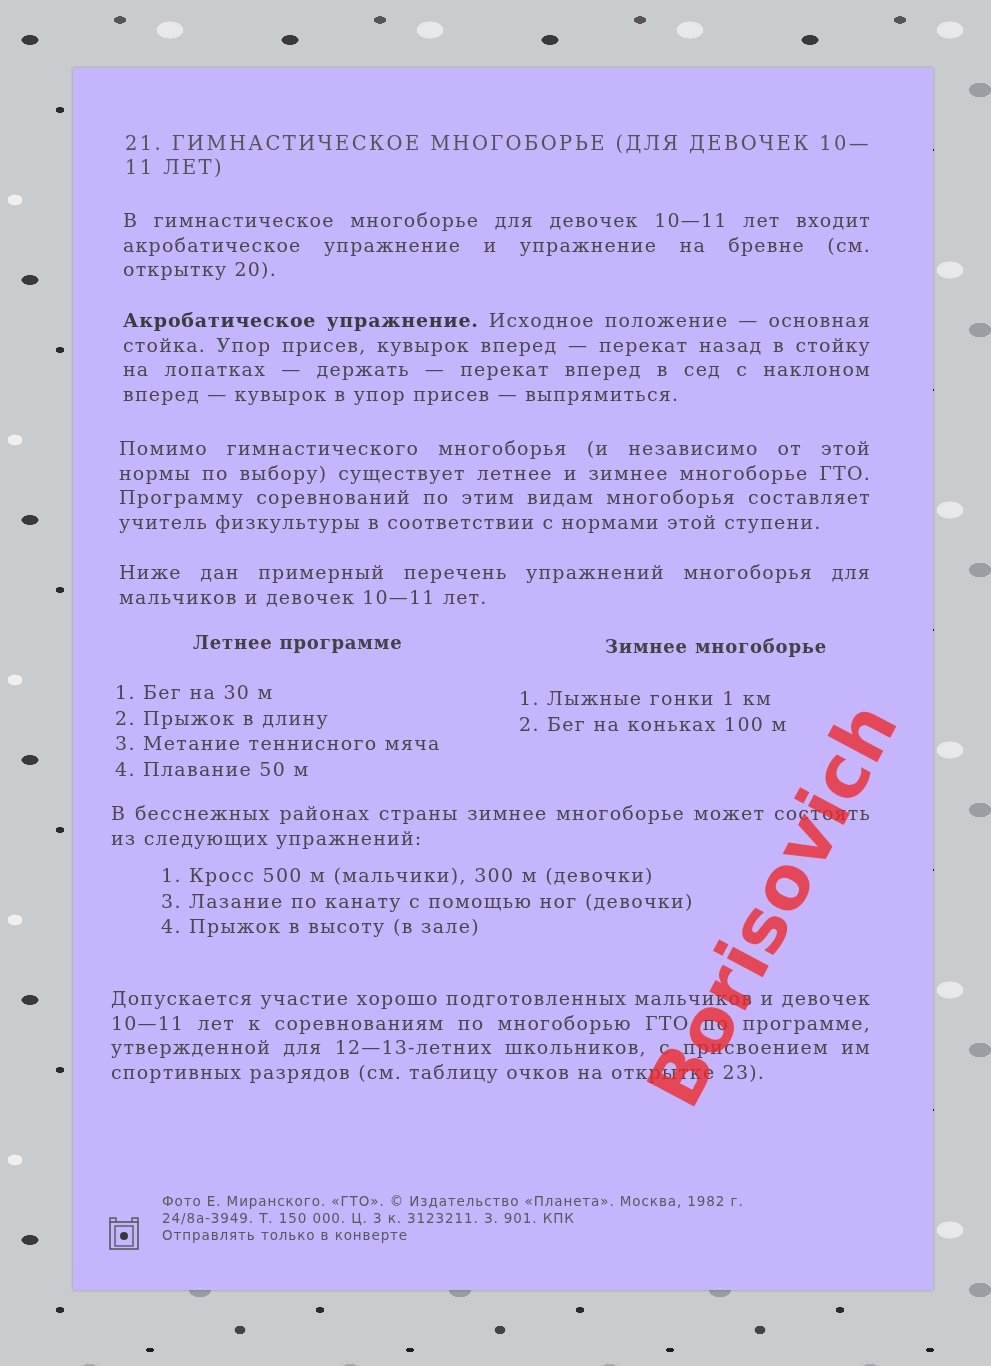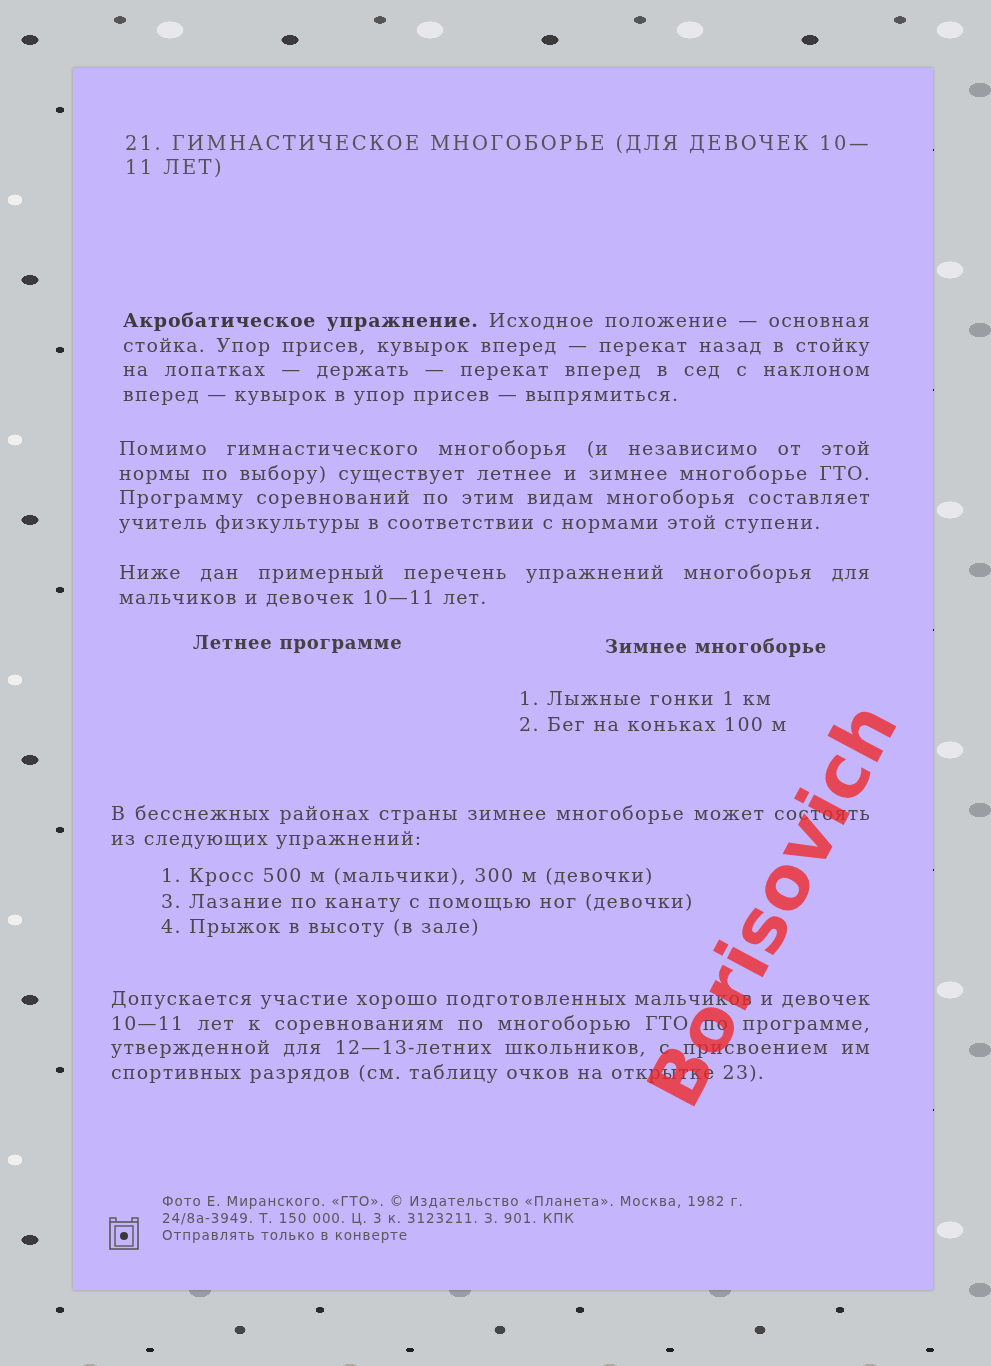--- a/index.html
+++ b/index.html
@@ -53,30 +53,37 @@
       color: rgba(240, 40, 40, 0.78); letter-spacing: 1px; white-space: nowrap;
       pointer-events: none;
     }
   </style>
 </head>
 <body>
 
 <div class="card">
   <div class="txt title">21. ГИМНАСТИЧЕСКОЕ МНОГОБОРЬЕ (ДЛЯ ДЕВОЧЕК 10—11 ЛЕТ)</div>
 
+  <div class="txt justify p1">В гимнастическое многоборье для девочек 10—11 лет входит акробатическое упражнение и упражнение на бревне (см. открытку 20).</div>
 
   <div class="txt justify p3">Помимо гимнастического многоборья (и независимо от этой нормы по выбору) существует летнее и зимнее многоборье ГТО. Программу соревнований по этим видам многоборья составляет учитель физкультуры в соответствии с нормами этой ступени.</div>
 
   <div class="txt justify p2"><b>Акробатическое упражнение.</b><span> Исходное положение — основная стойка. Упор присев, кувырок вперед — перекат назад в стойку на лопатках — держать — перекат вперед в сед с наклоном вперед — кувырок в упор присев — выпрямиться.</span></div>
 
   <div class="txt justify p4">Ниже дан примерный перечень упражнений многоборья для мальчиков и девочек 10—11 лет.</div>
 
   <div class="col-h summer">Летнее программе</div>
   <div class="col-h winter">Зимнее многоборье</div>
 
+  <ul class="list summer">
+    <li>1. Бег на 30 м</li>
+    <li>2. Прыжок в длину</li>
+    <li>3. Метание теннисного мяча</li>
+    <li>4. Плавание 50 м</li>
+  </ul>
 
   <ul class="list winter">
     <li>1. Лыжные гонки 1 км</li>
     <li>2. Бег на коньках 100 м</li>
   </ul>
 
   <div class="txt justify p5">В бесснежных районах страны зимнее многоборье может состоять из следующих упражнений:</div>
 
   <ul class="list snowless">
     <li>1. Кросс 500 м (мальчики), 300 м (девочки)</li>

